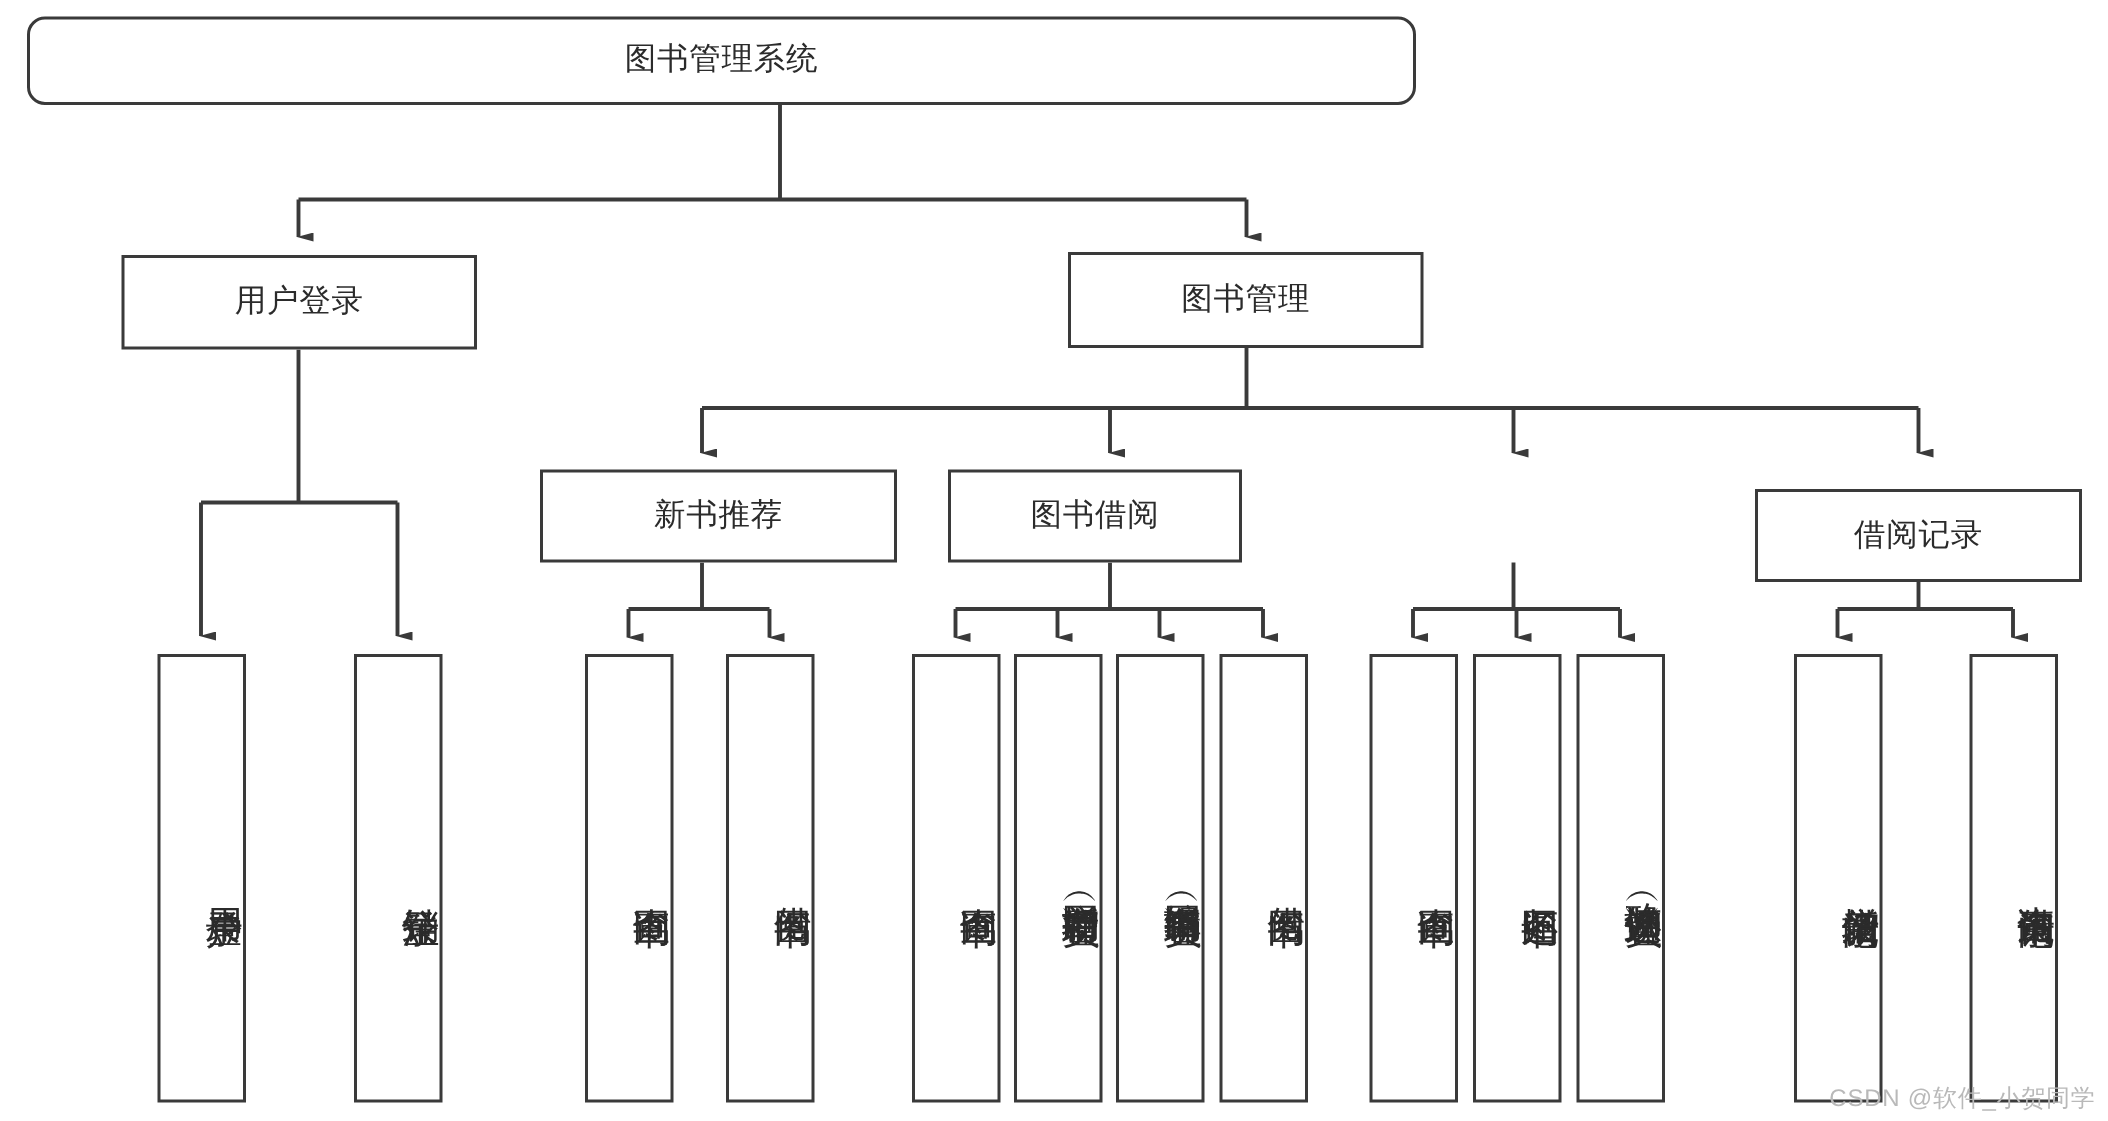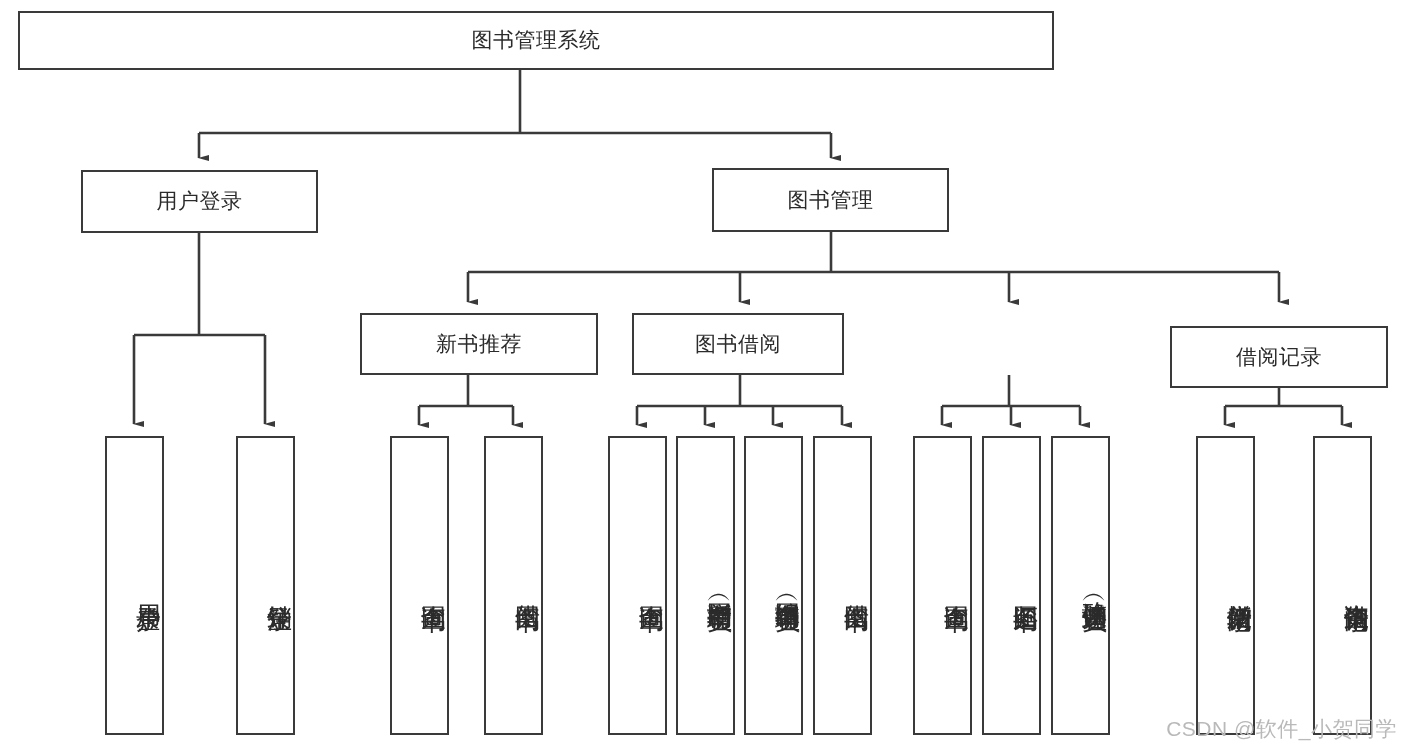--- a/index.html
+++ b/index.html
@@ -51,21 +51,21 @@
     padding-top: 2px;
   }
   .node.v.tall {
     align-items: flex-start;
     padding-top: 1px;
   }
   .watermark {
     position: absolute;
     right: 8px;
     bottom: 4px;
-    font-size: 21px;
+    font-size: 16px;
     color: #b9b9b9;
     letter-spacing: 0.5px;
     white-space: nowrap;
     pointer-events: none;
   }
 </style>
 </head>
 <body>
 
 <div id="canvas">
@@ -113,35 +113,35 @@
       <path d="M1011,406 L1011,425" marker-end="url(#arrow)"></path>
       <path d="M1080,406 L1080,425" marker-end="url(#arrow)"></path>
 
       <path d="M1279,375 L1279,406"></path>
       <path d="M1225,406 L1342,406"></path>
       <path d="M1225,406 L1225,425" marker-end="url(#arrow)"></path>
       <path d="M1342,406 L1342,425" marker-end="url(#arrow)"></path>
     </g>
   </svg>
 
-  <div class="node h" style="left:18px; top:11px; width:1036px; height:59px;">
+  <div class="node h" style="left:18px; top:11px; width:926px; height:59px;border-radius:12px;">
     <span>图书管理系统</span>
   </div>
 
   <div class="node h" style="left:81px; top:170px; width:237px; height:63px;">
     <span>用户登录</span>
   </div>
   <div class="node h" style="left:712px; top:168px; width:237px; height:64px;">
     <span>图书管理</span>
   </div>
 
   <div class="node h" style="left:360px; top:313px; width:238px; height:62px;">
     <span>新书推荐</span>
   </div>
-  <div class="node h" style="left:632px; top:313px; width:212px; height:62px;">
+  <div class="node h" style="left:632px; top:313px; width:196px; height:62px;">
     <span>图书借阅</span>
   </div>
   <div class="node h" style="left:1170px; top:326px; width:218px; height:62px;">
     <span>借阅记录</span>
   </div>
 
   <div class="node v" style="left:105px; top:436px; width:59px; height:299px;">
     <span>用户登录</span>
   </div>
   <div class="node v" style="left:236px; top:436px; width:59px; height:299px;">

